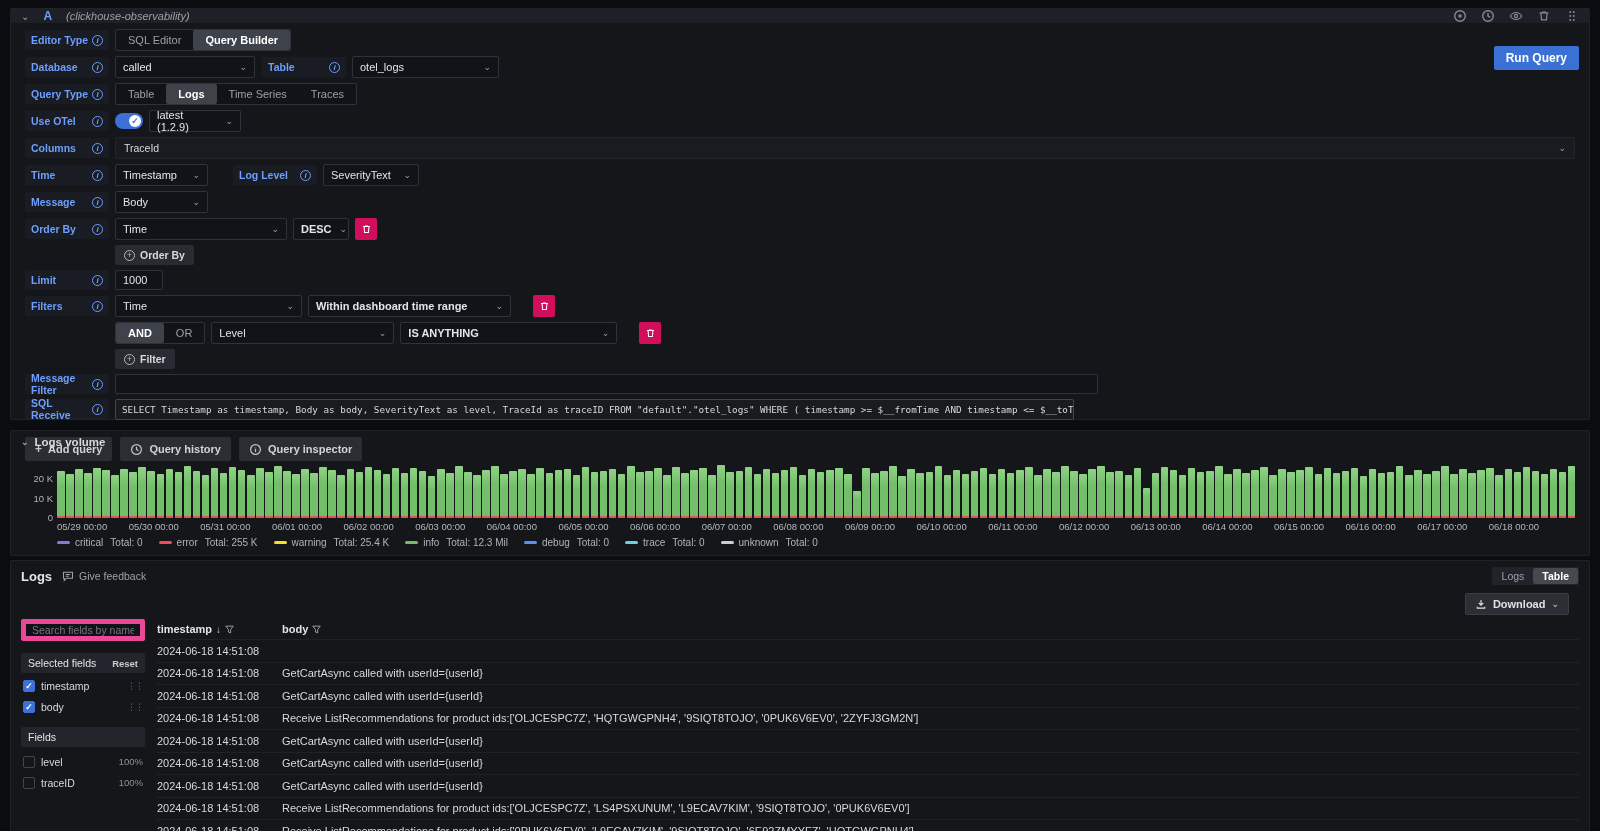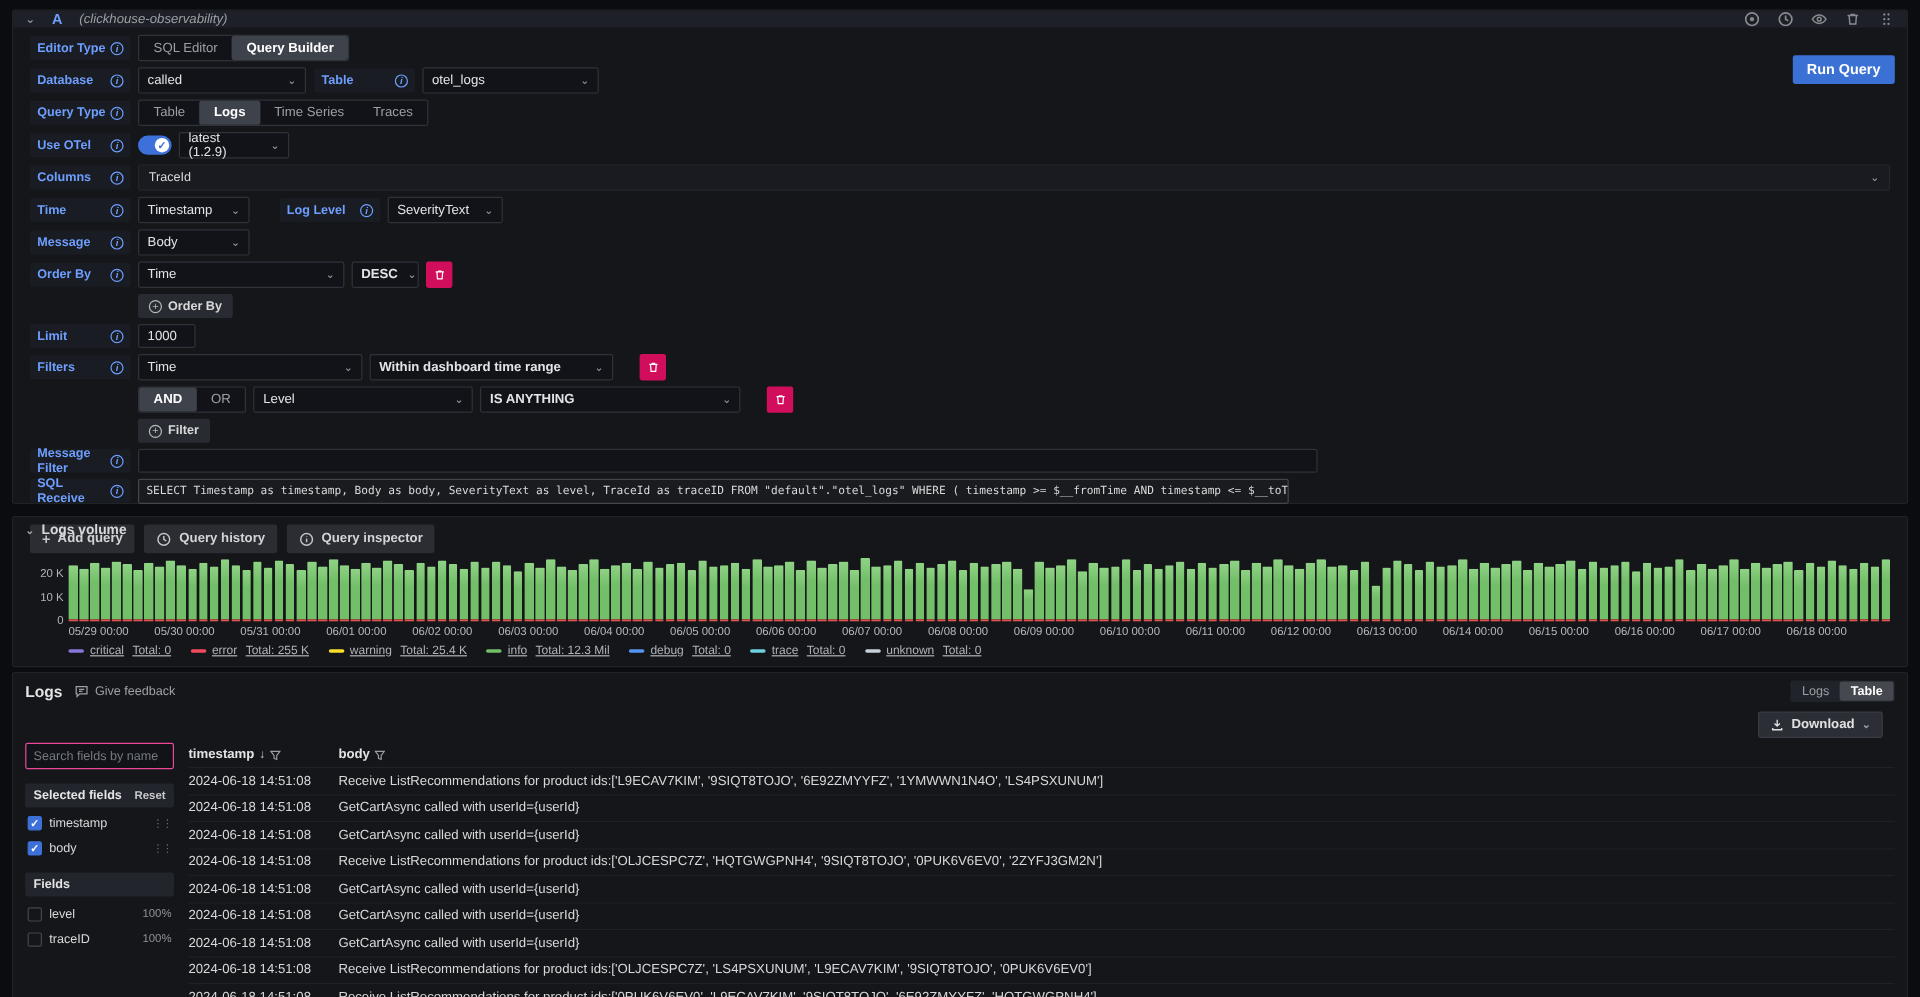--- a/index.html
+++ b/index.html
@@ -64,21 +64,21 @@
   .vtitle-row .chev { font-size:9px; color:#9aa0a6; cursor:pointer; }
   .chart-wrap { display:flex; margin-top:12px; }
   .yaxis { width:36px; position:relative; height:58px; }
   .yaxis .ytick { position:absolute; right:4px; font-size:9.5px; color:#aeb4ba; }
   .plot { flex:1; height:58px; display:flex; align-items:flex-end; gap:1.5px; }
   .bar { flex:1; background:linear-gradient(180deg,#8fd385 0%, #73bf69 35%);
     border-bottom:2px solid #e0564f; border-radius:1px 1px 0 0; min-width:2px; }
   .xlabels { display:flex; justify-content:space-between; margin:3px 40px 0 36px; }
   .xlabels span { font-size:9.5px; color:#b4b8bd; white-space:nowrap; }
   .legend { display:flex; gap:16px; margin:5px 0 0 36px; align-items:center; }
-  .legend-item { display:flex; align-items:center; gap:5px; font-size:10px; color:#b0b3b8; cursor:pointer;text-decoration:underline; }
+  .legend-item { display:flex; align-items:center; gap:5px; font-size:10px; color:#b0b3b8; cursor:pointer; }
   .legend-item .dash { width:13px; height:3.5px; border-radius:2px; }
   .legend-item .tot { margin-left:2px; }
 
   
   #logs-panel { margin-top:4px; height:400px; padding:6px 10px; position:relative; }
   .lheader { display:flex; align-items:center; gap:10px; }
   .ltitle { font-size:13px; font-weight:bold; color:#e3e4e6; }
   .feedback { display:flex; align-items:center; gap:5px; color:#9da1a6; font-size:10.5px; cursor:pointer; }
   .feedback svg { width:12px; height:12px; }
   .lheader .spacer { flex:1; }
@@ -86,26 +86,26 @@
   .view-toggle .vopt { font-size:10.5px; padding:2px 9px; color:#9aa0a6; border-radius:2px; cursor:pointer; }
   .view-toggle .vopt.active { background:#45484f; color:#fff; font-weight:bold; }
   .download-row { position:absolute; right:20px; top:32px; }
   .download-btn { height:22px; background:#2b2e34; border:1px solid #393c42; border-radius:2px;
     color:#e0e1e3; font-size:11px; font-weight:bold; display:flex; align-items:center; gap:6px; padding:0 9px; cursor:pointer; }
   .download-btn svg { width:12px; height:12px; }
   .download-btn .chev { font-size:9px; color:#9aa0a6; }
 
   .logs-content { display:flex; margin-top:34px; gap:12px; }
   .fields-sidebar { width:124px; min-width:124px; }
-  .search-input { width:100%; height:22px; background:#111318; border:1px solid #ec4899; border-radius:2px;
+  .search-input { width:100%; height:22px; background:#111318; border:5px solid #ec4899; border-radius:2px;
     color:#e3e4e6; font-size:10.5px; padding:0 6px; font-family:"Liberation Sans",sans-serif; }
   .search-input::placeholder { color:#747880; }
   .side-section { background:#22252b; border-radius:2px; height:20px; display:flex; align-items:center;
     justify-content:space-between; padding:0 7px; margin-top:12px; }
-  .side-section .st { font-size:10.5px; font-weight:bold; color:#e3e4e6; }
+  .side-section .st { font-size:10.5px; font-weight:normal; color:#e3e4e6; }
   .side-section .reset { font-size:9.5px; font-weight:bold; color:#c9cbce; cursor:pointer; }
   .field-row { display:flex; align-items:center; gap:6px; height:17px; margin:4px 2px 0 2px; font-size:10.5px; color:#d8d9da; }
   .cbox { width:12px; height:12px; border-radius:2px; border:1px solid #44464c; background:transparent; flex:none; cursor:pointer; }
   .cbox.checked { background:#3d71d9; border-color:#3d71d9; color:#fff; font-size:9px; line-height:11px; text-align:center; font-weight:bold; }
   .field-row .fname { flex:1; }
   .field-row .drag { color:#6d7077; font-size:9px; letter-spacing:-1px; cursor:grab; }
   .field-row .pct { color:#8e9196; font-size:9.5px; }
 
   .logs-table { flex:1; overflow:hidden; }
   .tbl-header { display:flex; height:20px; align-items:center; font-size:11px; font-weight:bold; color:#e3e4e6; }
@@ -710,21 +710,20 @@
           <span class="funnel">
               <svg viewBox="0 0 12 12" fill="none" stroke="currentColor" stroke-width="1.3">
                 <path d="M1 1.5h10L7.5 6v4.5l-3-1.2V6z"></path>
               </svg>
             </span>
         </span>
       </div>
       <div id="tbl-rows">
           <div class="tbl-row">
             <span class="c-time">2024-06-18 14:51:08</span>
-            <span class="c-body">Receive ListRecommendations for product ids:['L9ECAV7KIM', '9SIQT8TOJO', '6E92ZMYYFZ', '1YMWWN1N4O', 'LS4PSXUNUM']</span>
           </div>
           <div class="tbl-row">
             <span class="c-time">2024-06-18 14:51:08</span>
             <span class="c-body">GetCartAsync called with userId={userId}</span>
           </div>
           <div class="tbl-row">
             <span class="c-time">2024-06-18 14:51:08</span>
             <span class="c-body">GetCartAsync called with userId={userId}</span>
           </div>
           <div class="tbl-row">

